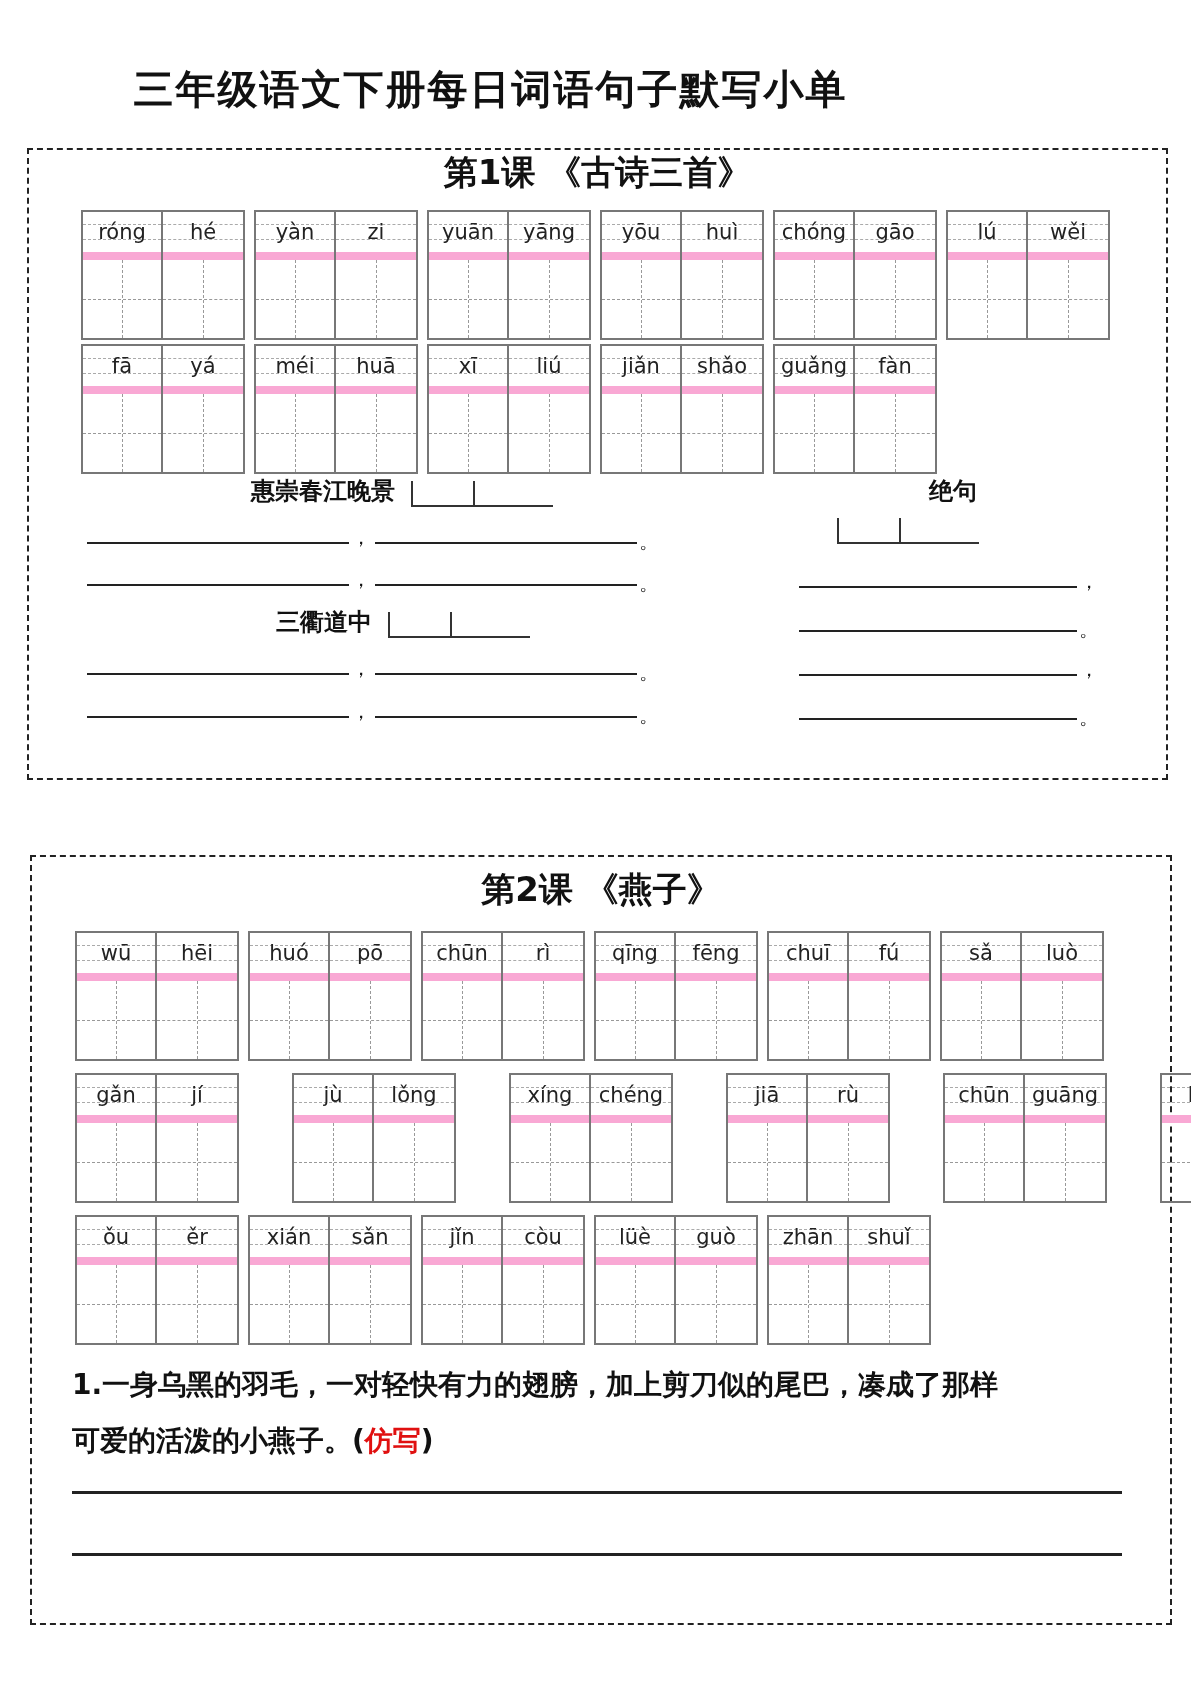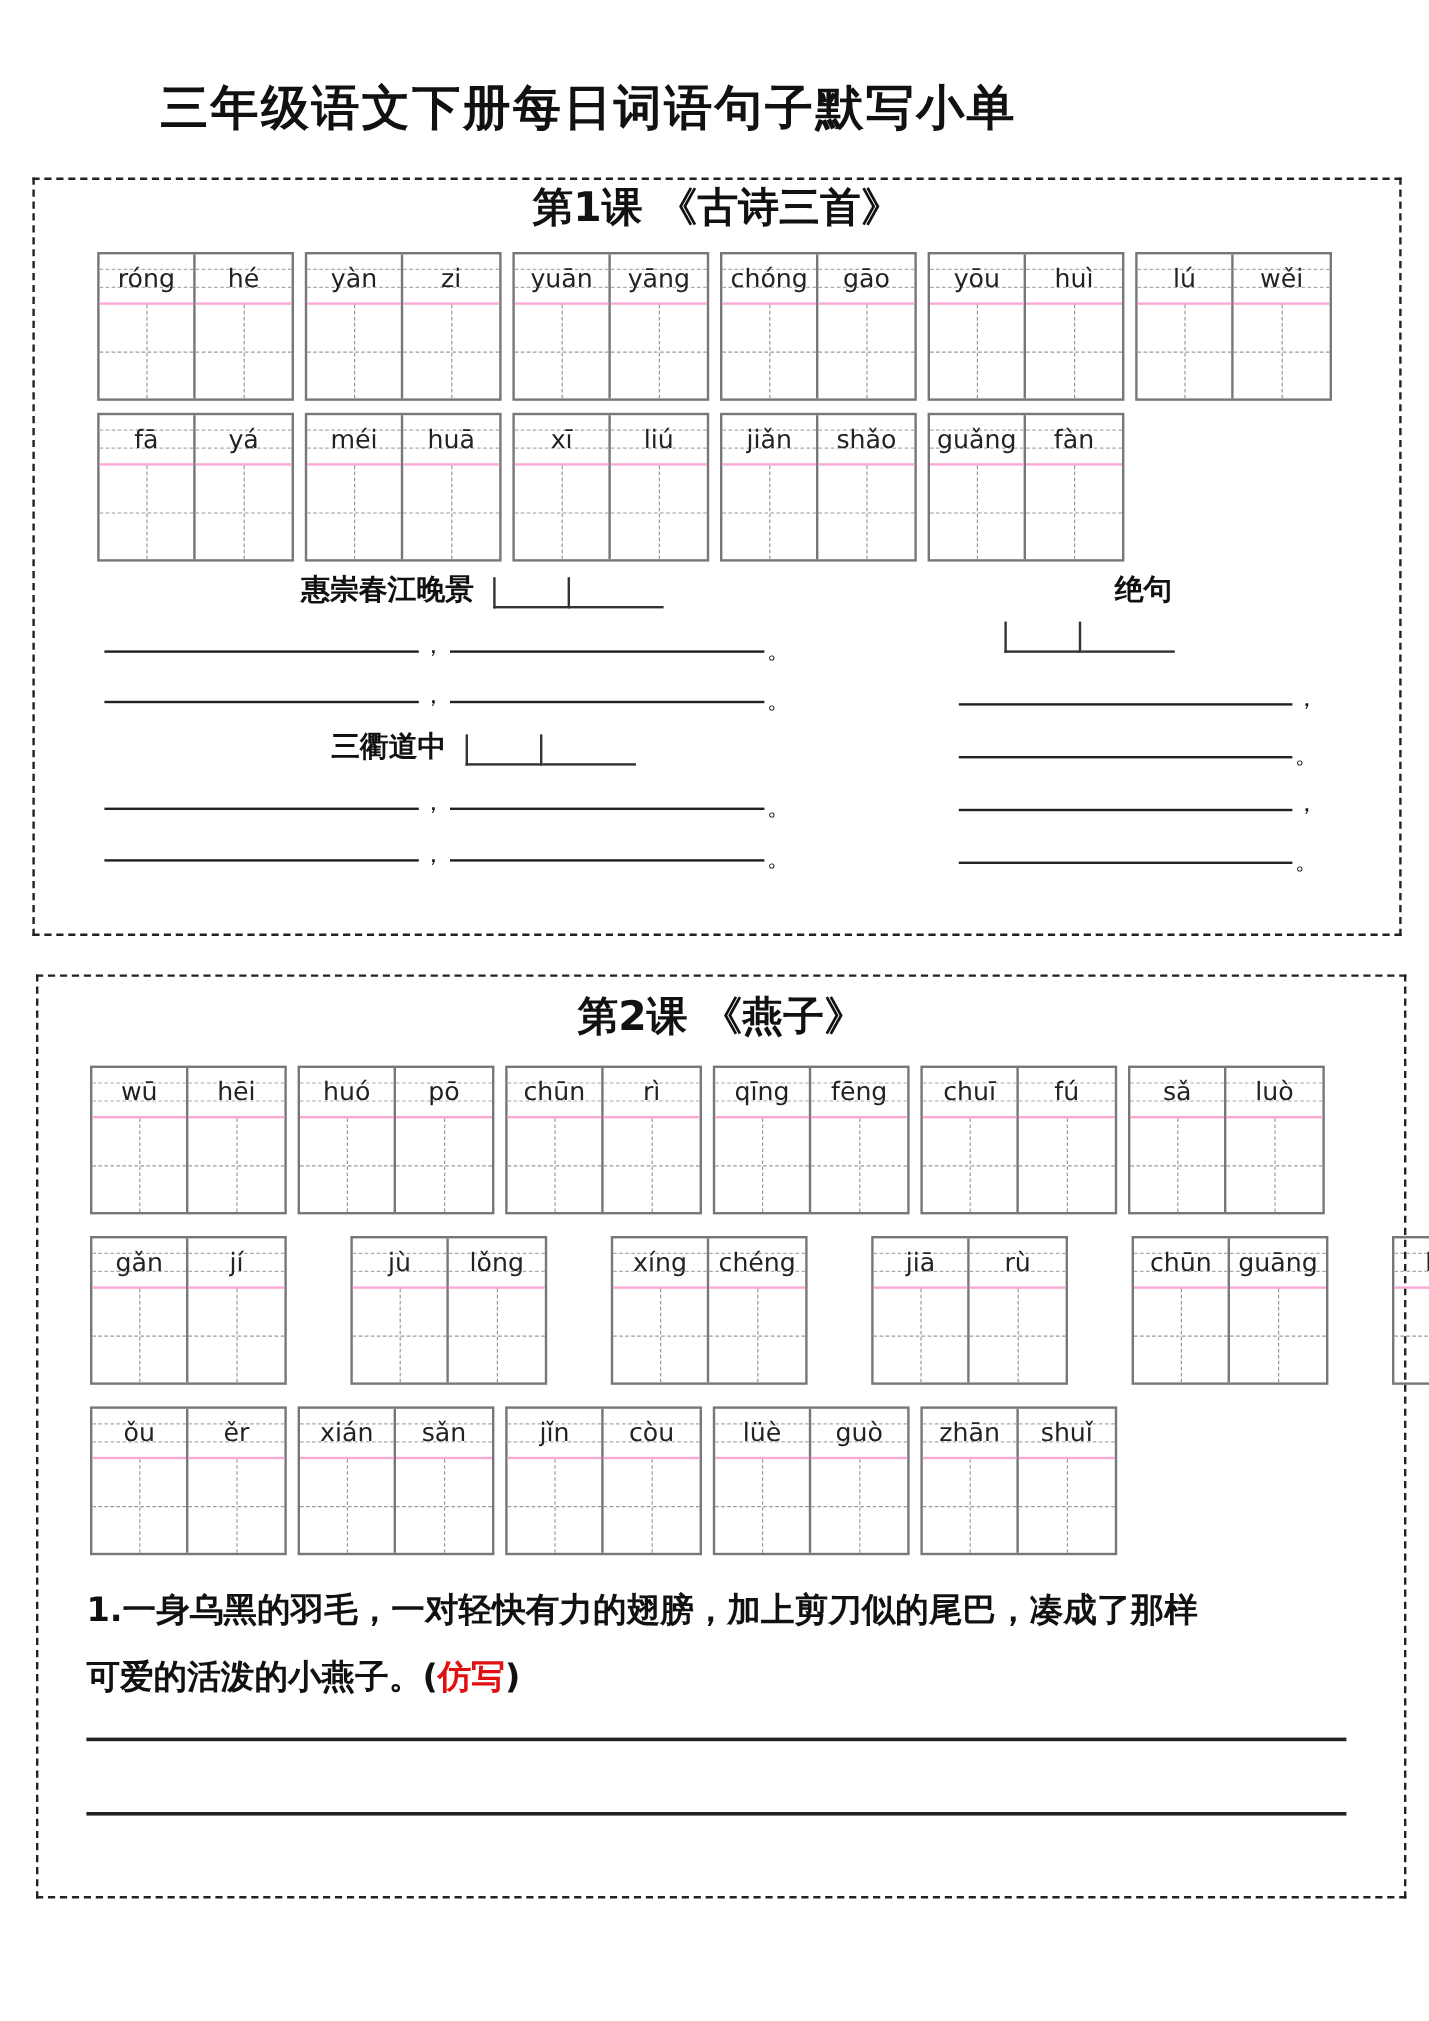--- a/index.html
+++ b/index.html
@@ -1,26 +1,26 @@
 <!DOCTYPE html>
 <html><head>
 <meta charset="utf-8">
 <style>
   html,body{margin:0;padding:0;background:#fff;}
   body{width:1191px;height:1684px;position:relative;overflow:hidden;font-family:"DejaVu Sans",sans-serif;color:#111;}
   .title{position:absolute;left:0;top:62px;width:981px;text-align:center;font-size:40px;font-weight:bold;letter-spacing:2px;font-family:"DejaVu Sans",sans-serif;}
   .section{position:absolute;border:2px dashed #222;box-sizing:border-box;}
   .sec1{left:27px;top:148px;width:1141px;height:632px;}
-  .sec2{left:30px;top:812px;width:1142px;height:770px;text-decoration:underline;}
+  .sec2{left:30px;top:855px;width:1142px;height:770px;text-decoration:underline;}
   .sec-title{position:absolute;left:0;width:100%;text-align:center;font-size:34px;font-weight:bold;}
   .grid-row{position:absolute;display:flex;}
   .word{display:flex;border:2px solid #777;margin-right:9px;box-sizing:border-box;}
   .cell{width:80px;border-right:2px solid #777;box-sizing:border-box;display:flex;flex-direction:column;}
   .cell:last-child{border-right:none;}
-  .py{height:40px;border-bottom:2px solid #f9a8d4;position:relative;display:flex;align-items:center;justify-content:center;font-size:21px;color:#222;}
+  .py{height:40px;border-bottom:8px solid #f9a8d4;position:relative;display:flex;align-items:center;justify-content:center;font-size:21px;color:#222;}
   .py::before,.py::after{content:"";position:absolute;left:0;right:0;border-top:1px dashed #aaa;}
   .py::before{top:12px;}
   .py::after{top:27px;}
   .py span{position:relative;z-index:1;background:transparent;}
   .hz{height:78px;position:relative;}
   .hz::before{content:"";position:absolute;left:50%;top:0;bottom:0;border-left:1px dashed #999;}
   .hz::after{content:"";position:absolute;top:50%;left:0;right:0;border-top:1px dashed #999;}
   .poem-title{position:absolute;font-size:24px;font-weight:bold;white-space:nowrap;}
   .brk{display:inline-block;width:64px;height:26px;border-left:2px solid #333;border-right:2px solid #333;border-bottom:2px solid #333;box-sizing:border-box;vertical-align:bottom;margin-left:16px;}
   .brk-line{display:inline-block;width:78px;border-bottom:2px solid #333;height:26px;vertical-align:bottom;}
@@ -77,41 +77,41 @@
         <div class="cell">
           <div class="py">
             <span>yāng</span>
           </div>
           <div class="hz"></div>
         </div>
       </div>
       <div class="word">
         <div class="cell">
           <div class="py">
+            <span>yōu</span>
+          </div>
+          <div class="hz"></div>
+        </div>
+        <div class="cell">
+          <div class="py">
+            <span>huì</span>
+          </div>
+          <div class="hz"></div>
+        </div>
+      </div>
+      <div class="word">
+        <div class="cell">
+          <div class="py">
             <span>chóng</span>
           </div>
           <div class="hz"></div>
         </div>
         <div class="cell">
           <div class="py">
             <span>gāo</span>
-          </div>
-          <div class="hz"></div>
-        </div>
-      </div>
-      <div class="word">
-        <div class="cell">
-          <div class="py">
-            <span>yōu</span>
-          </div>
-          <div class="hz"></div>
-        </div>
-        <div class="cell">
-          <div class="py">
-            <span>huì</span>
           </div>
           <div class="hz"></div>
         </div>
       </div>
       <div class="word">
         <div class="cell">
           <div class="py">
             <span>lú</span>
           </div>
           <div class="hz"></div>

